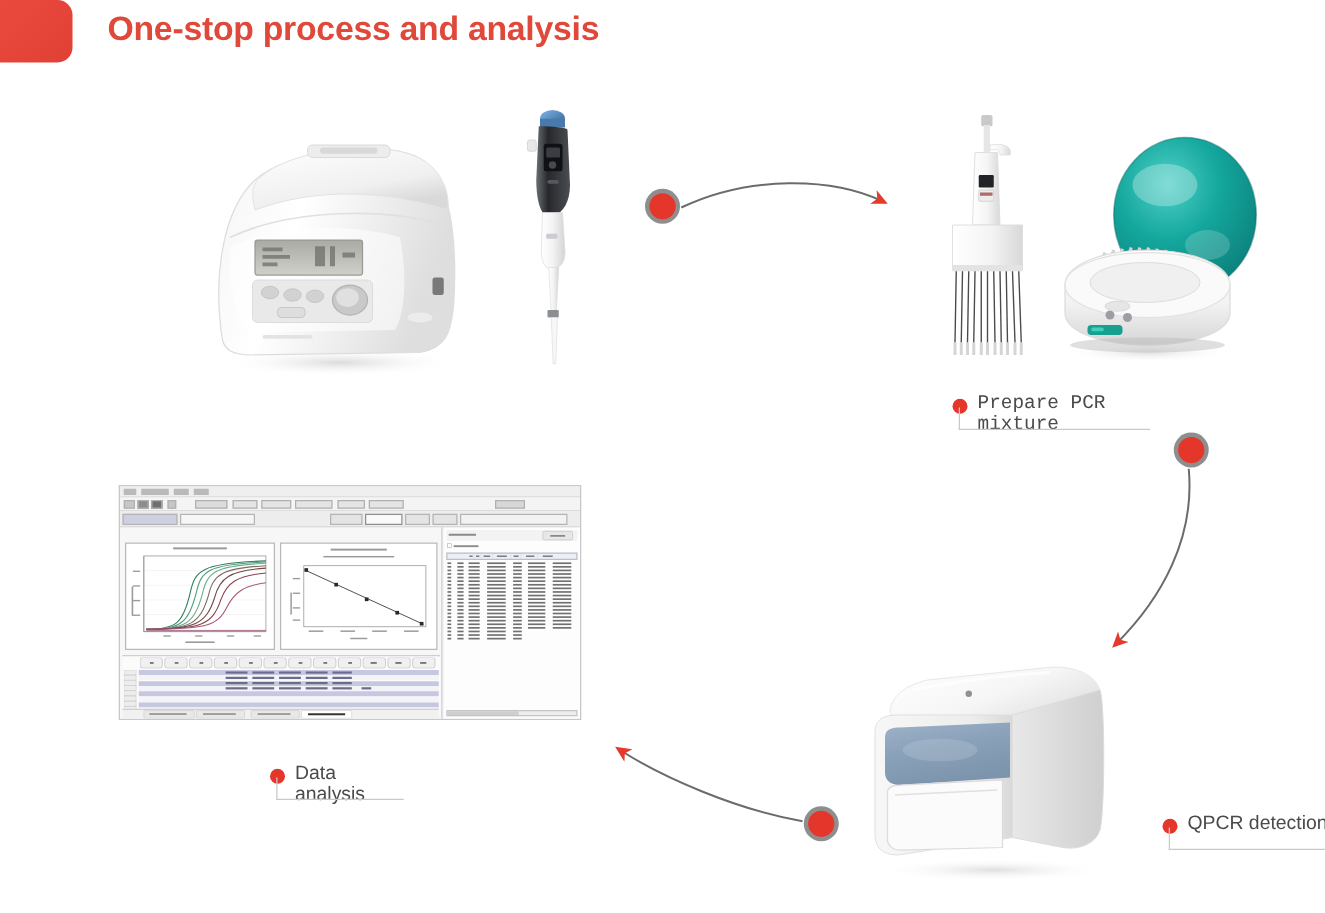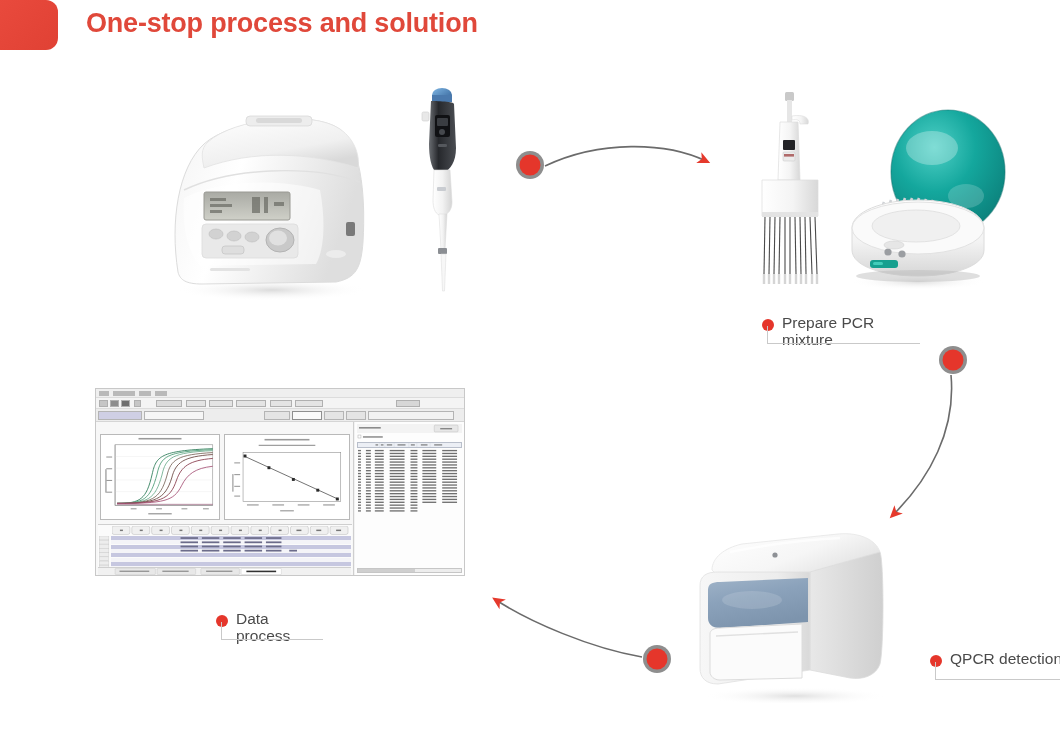--- a/index.html
+++ b/index.html
@@ -85,21 +85,21 @@
   .grid-row { position:absolute; left:0; right:0; height:7px; }
   .grid-row.alt { background:#c6c7e0; }
   .grid-row.plain { background:#f4f4f8; }
 </style>
 </head>
 <body>
 
 <div id="page">
 
   <div class="badge"></div>
-  <div class="page-title">One-stop process and solution</div>
+  <div class="page-title">One-stop process and analysis</div>
 
   <svg id="centrifuge" class="art" viewBox="0 0 220 230">
     <defs>
       <linearGradient id="cgBody" x1="0" y1="0" x2="1" y2="0.3">
         <stop offset="0%" stop-color="#f4f4f4"></stop>
         <stop offset="40%" stop-color="#ffffff"></stop>
         <stop offset="100%" stop-color="#dedede"></stop>
       </linearGradient>
       <linearGradient id="cgLid" x1="0" y1="0" x2="0.6" y2="1">
         <stop offset="0%" stop-color="#ffffff"></stop>
@@ -778,31 +778,31 @@
     </g>
 
     <g>
       <circle cx="657" cy="659" r="14" fill="#8e8e8e"></circle>
       <circle cx="657" cy="659" r="10.5" fill="#e5362b"></circle>
       <path d="M642 657 C590 648 530 622 496 600" fill="none" stroke="#6b6b6b" stroke-width="1.6" marker-end="url(#ahead)"></path>
     </g>
   </svg>
 
 
-  <div class="step-label" style="left:762px;top:316px;width:160px;height:26px;">
+  <div class="step-label" style="left:762px;top:316px;width:160px;height:26px;font-family:Liberation Mono, monospace;">
     <span class="dot"></span>
     <span class="txt">Prepare PCR mixture</span>
     <span class="elbow" style="top:10px;width:153px;height:18px;"></span>
   </div>
 
   <div class="step-label" style="left:930px;top:652px;width:135px;height:26px;">
     <span class="dot"></span>
     <span class="txt">QPCR detection</span>
     <span class="elbow" style="top:10px;width:128px;height:18px;"></span>
   </div>
 
   <div class="step-label" style="left:216px;top:612px;width:110px;height:26px;">
     <span class="dot"></span>
-    <span class="txt">Data process</span>
+    <span class="txt">Data analysis</span>
     <span class="elbow" style="top:10px;width:102px;height:18px;"></span>
   </div>
 
 </div>
 
 </body></html>

